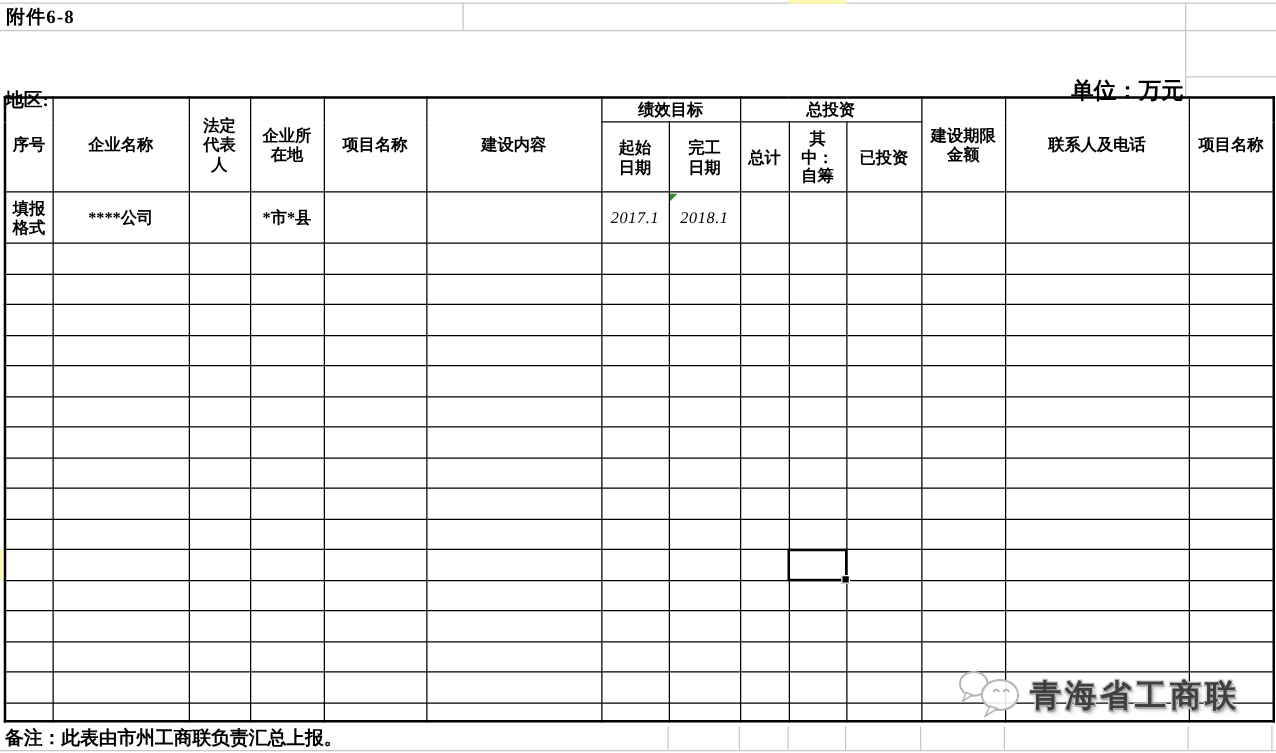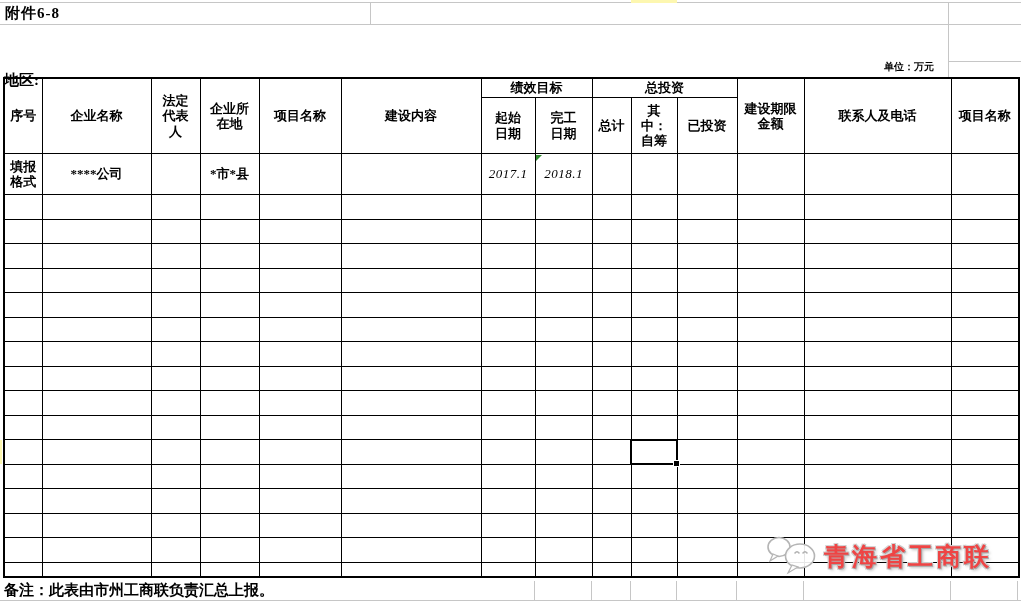--- a/index.html
+++ b/index.html
@@ -8,21 +8,21 @@
     font-family:"Liberation Serif", serif; color:#000; overflow:hidden;padding-left:16px;
   }
   .gl { position:absolute; background:#c6c6c6; }
   .attachment { position:absolute; left:5px; top:4px; font-size:15px; font-weight:bold; letter-spacing:1px; }
   .title-box {
     position:absolute; left:8px; top:26px; width:938px; height:34px;
     border:1px solid #000; display:flex; align-items:center; justify-content:center;
     font-size:20px; font-weight:bold; letter-spacing:1px; white-space:nowrap;
   }
   .region { position:absolute; left:4px; top:60px; font-size:15px; font-weight:bold;margin-top:11px; }
-  .unit   { position:absolute; right:103px; top:60px; font-size:10px; font-weight:bold; }
+  .unit   { position:absolute; right:90px; top:60px; font-size:18px; font-weight:bold; }
 
   table.tbl { position:absolute; left:3px; top:77px; border-collapse:collapse; table-layout:fixed; border:2px solid #000; }
   .tbl th, .tbl td {
     border:1px solid #000; padding:0 1px; text-align:center; vertical-align:middle;
     font-size:13px; line-height:1.18; white-space:pre-line; overflow:hidden;
   }
   .tbl th { font-weight:bold; }
   tr.r-group th { height:18px; }
   tr.r-head  th { height:55px; }
   tr.r-fill  td { height:40px; font-weight:bold; }
@@ -44,21 +44,21 @@
   }
   .hl { position:absolute; background:#fdf7b0; z-index:2; }
 
   .note { position:absolute; left:4px; top:581px; font-size:15px; font-weight:bold;text-align:right; }
 
   .watermark {
     position:absolute; left:766px; top:534px; display:flex; align-items:center;
     z-index:6; pointer-events:none;
   }
   .wm-text {
-    font-size:25px; font-weight:bold; color:#ef4444; letter-spacing:3px; white-space:nowrap;
+    font-size:25px; font-weight:bold; color:#404040; letter-spacing:3px; white-space:nowrap;
     text-shadow:1px 1px 0 #a9a9a9, -1px -1px 0 #d6d6d6, 1px -1px 0 #c9c9c9,
                 -1px 1px 0 #c9c9c9, 2px 2px 3px rgba(140,140,140,0.55);
   }
   .wm-icon { margin-right:4px; }
 </style>
 </head>
 <body>
 
 <div class="screen">
 

